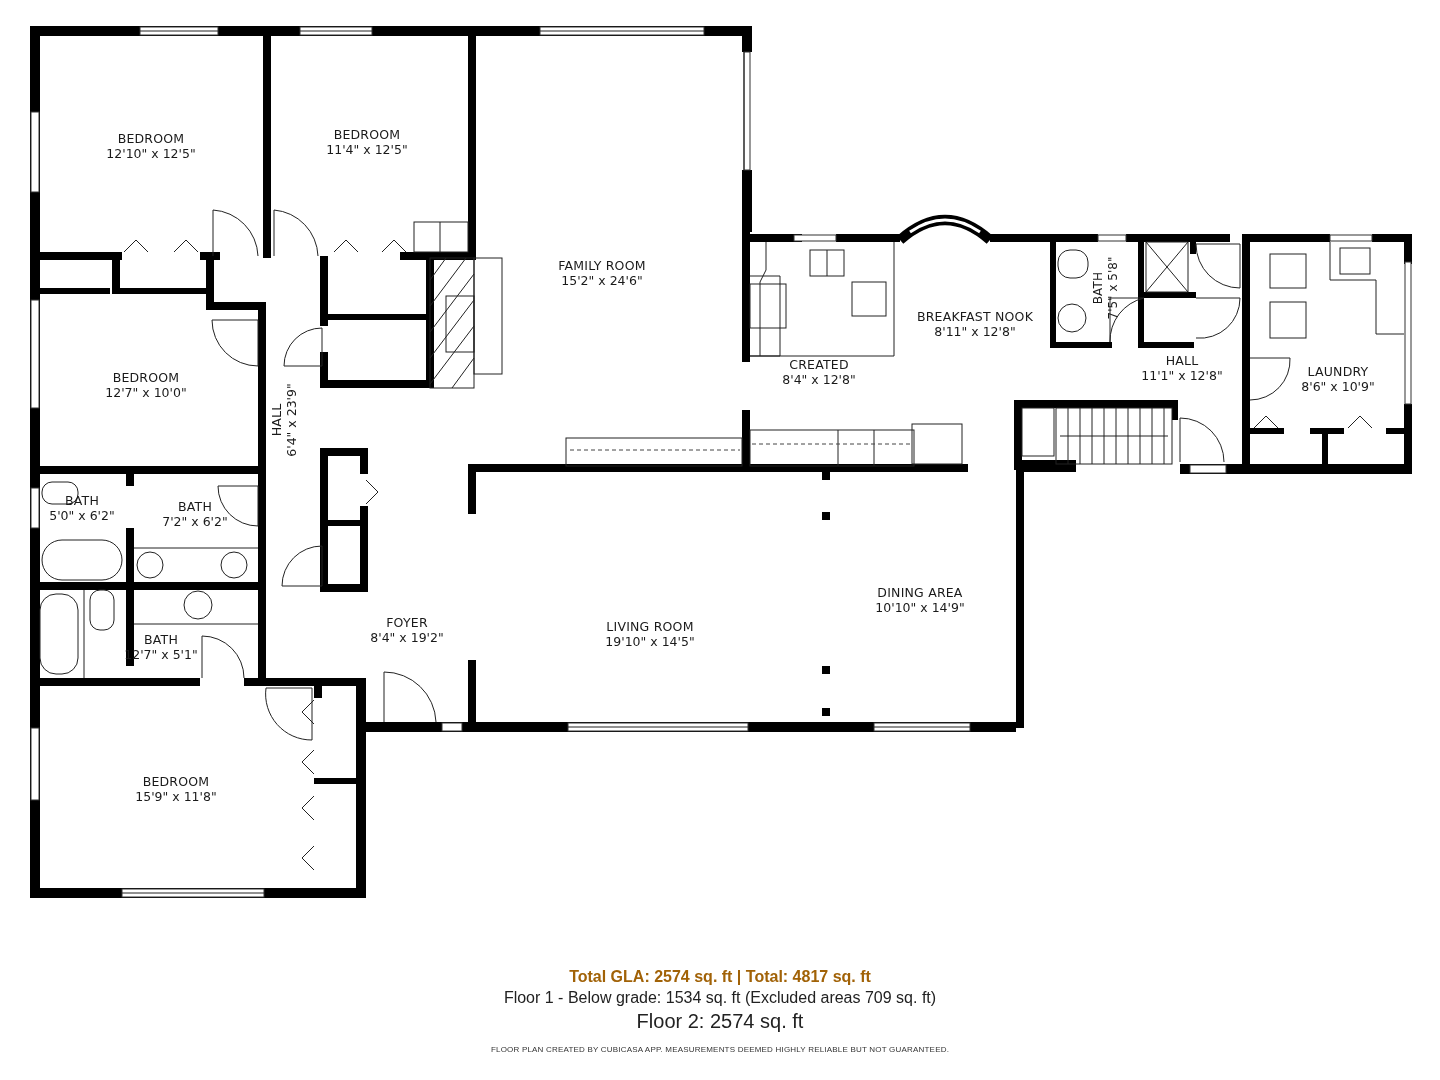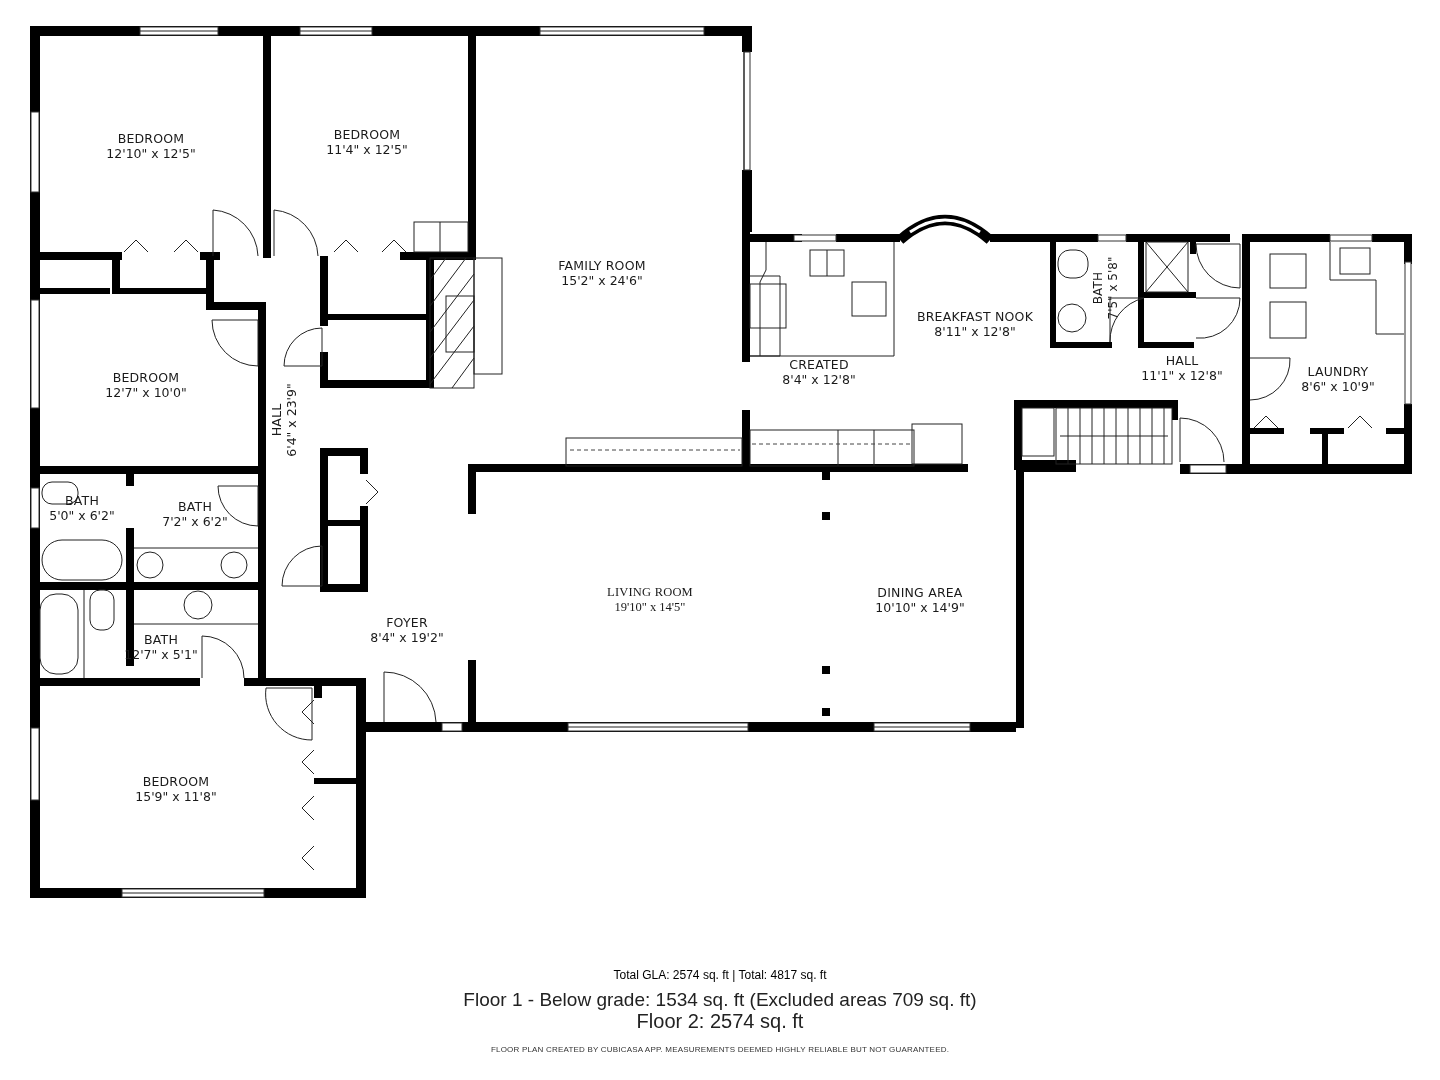--- a/index.html
+++ b/index.html
@@ -7,22 +7,22 @@
   #plan { position:absolute; left:0; top:0; width:1440px; height:960px; }
   .wall { fill:#000; }
   .thin { fill:none; stroke:#222; stroke-width:1; }
   .win { fill:#fff; stroke:#333; stroke-width:1; }
   .dash { fill:none; stroke:#444; stroke-width:1; stroke-dasharray:4 3; }
   .label { position:absolute; text-align:center; font-size:12.5px; line-height:15px; color:#1a1a1a; white-space:nowrap; transform:translateX(-50%); }
   .label .name { display:block; letter-spacing:0.2px; }
   .label .dim { display:block; }
   .label.rot { transform:translate(-50%,-50%) rotate(-90deg); }
   .footer { position:absolute; left:0; width:1440px; text-align:center; font-family:"Liberation Sans", sans-serif; }
-  .f-total { top:968px; font-size:12px; font-weight:normal; color:#000000; }
-  .f-floor1 { top:989px; font-size:19px; color:#222; }
+  .f-total { top:968px; font-size:16px; font-weight:bold; color:#a16207; }
+  .f-floor1 { top:989px; font-size:16px; color:#222; }
   .f-floor2 { top:1010px; font-size:20px; color:#222; }
   .f-credit { top:1045px; font-size:8px; color:#333; letter-spacing:0.2px;text-align:center; }
 </style>
 </head>
 <body>
 
 <svg id="plan" viewBox="0 0 1440 960" xmlns="http://www.w3.org/2000/svg">
 
   <g>
 
@@ -282,21 +282,21 @@
   <span class="dim">7'2" x 6'2"</span>
 </div>
 <div class="label" style="left:161px; top:632px;">
   <span class="name">BATH</span>
   <span class="dim">12'7" x 5'1"</span>
 </div>
 <div class="label" style="left:407px; top:615px;">
   <span class="name">FOYER</span>
   <span class="dim">8'4" x 19'2"</span>
 </div>
-<div class="label" style="left:650px; top:585px;font-family:Liberation Serif, serif;">
+<div class="label" style="left:650px; top:619px;">
   <span class="name">LIVING ROOM</span>
   <span class="dim">19'10" x 14'5"</span>
 </div>
 <div class="label" style="left:920px; top:585px;">
   <span class="name">DINING AREA</span>
   <span class="dim">10'10" x 14'9"</span>
 </div>
 <div class="label" style="left:176px; top:774px;">
   <span class="name">BEDROOM</span>
   <span class="dim">15'9" x 11'8"</span>

